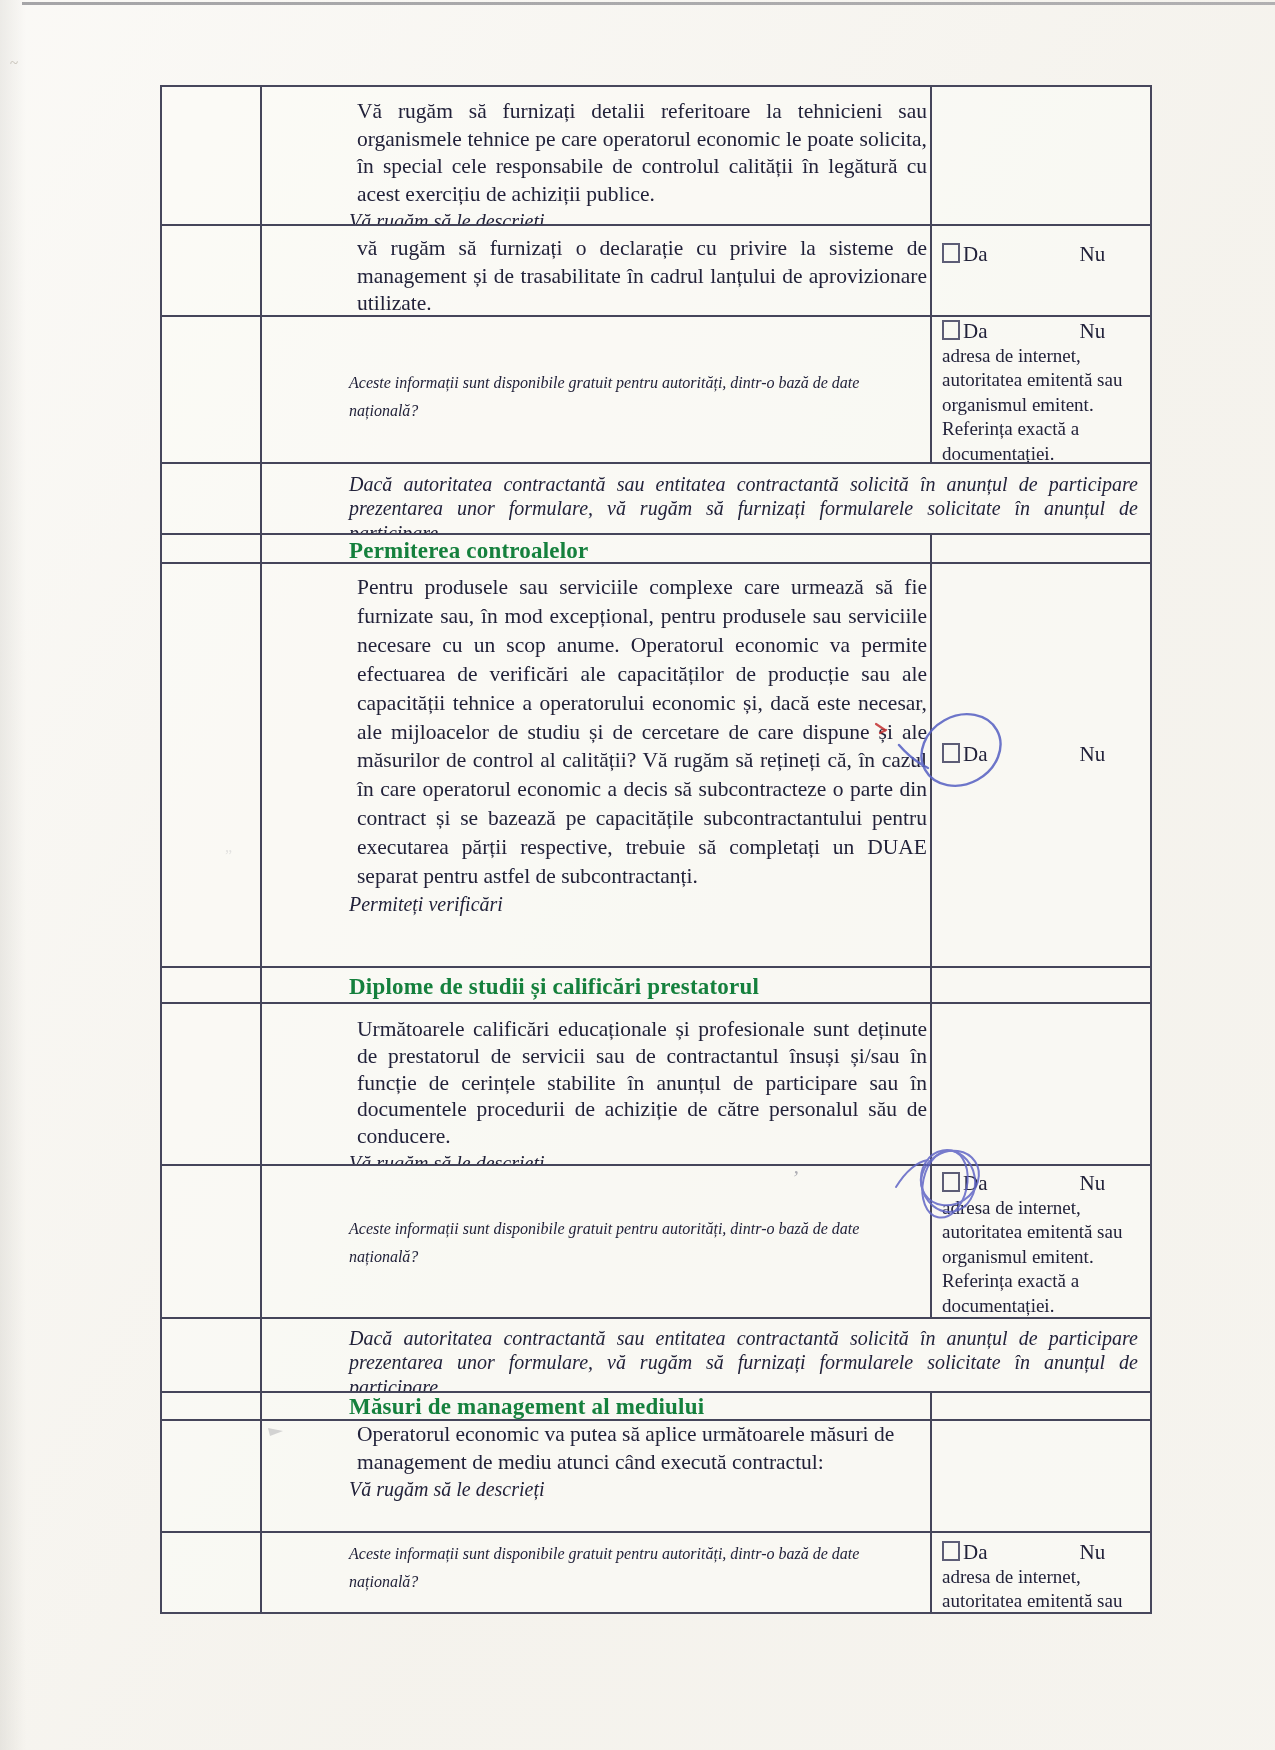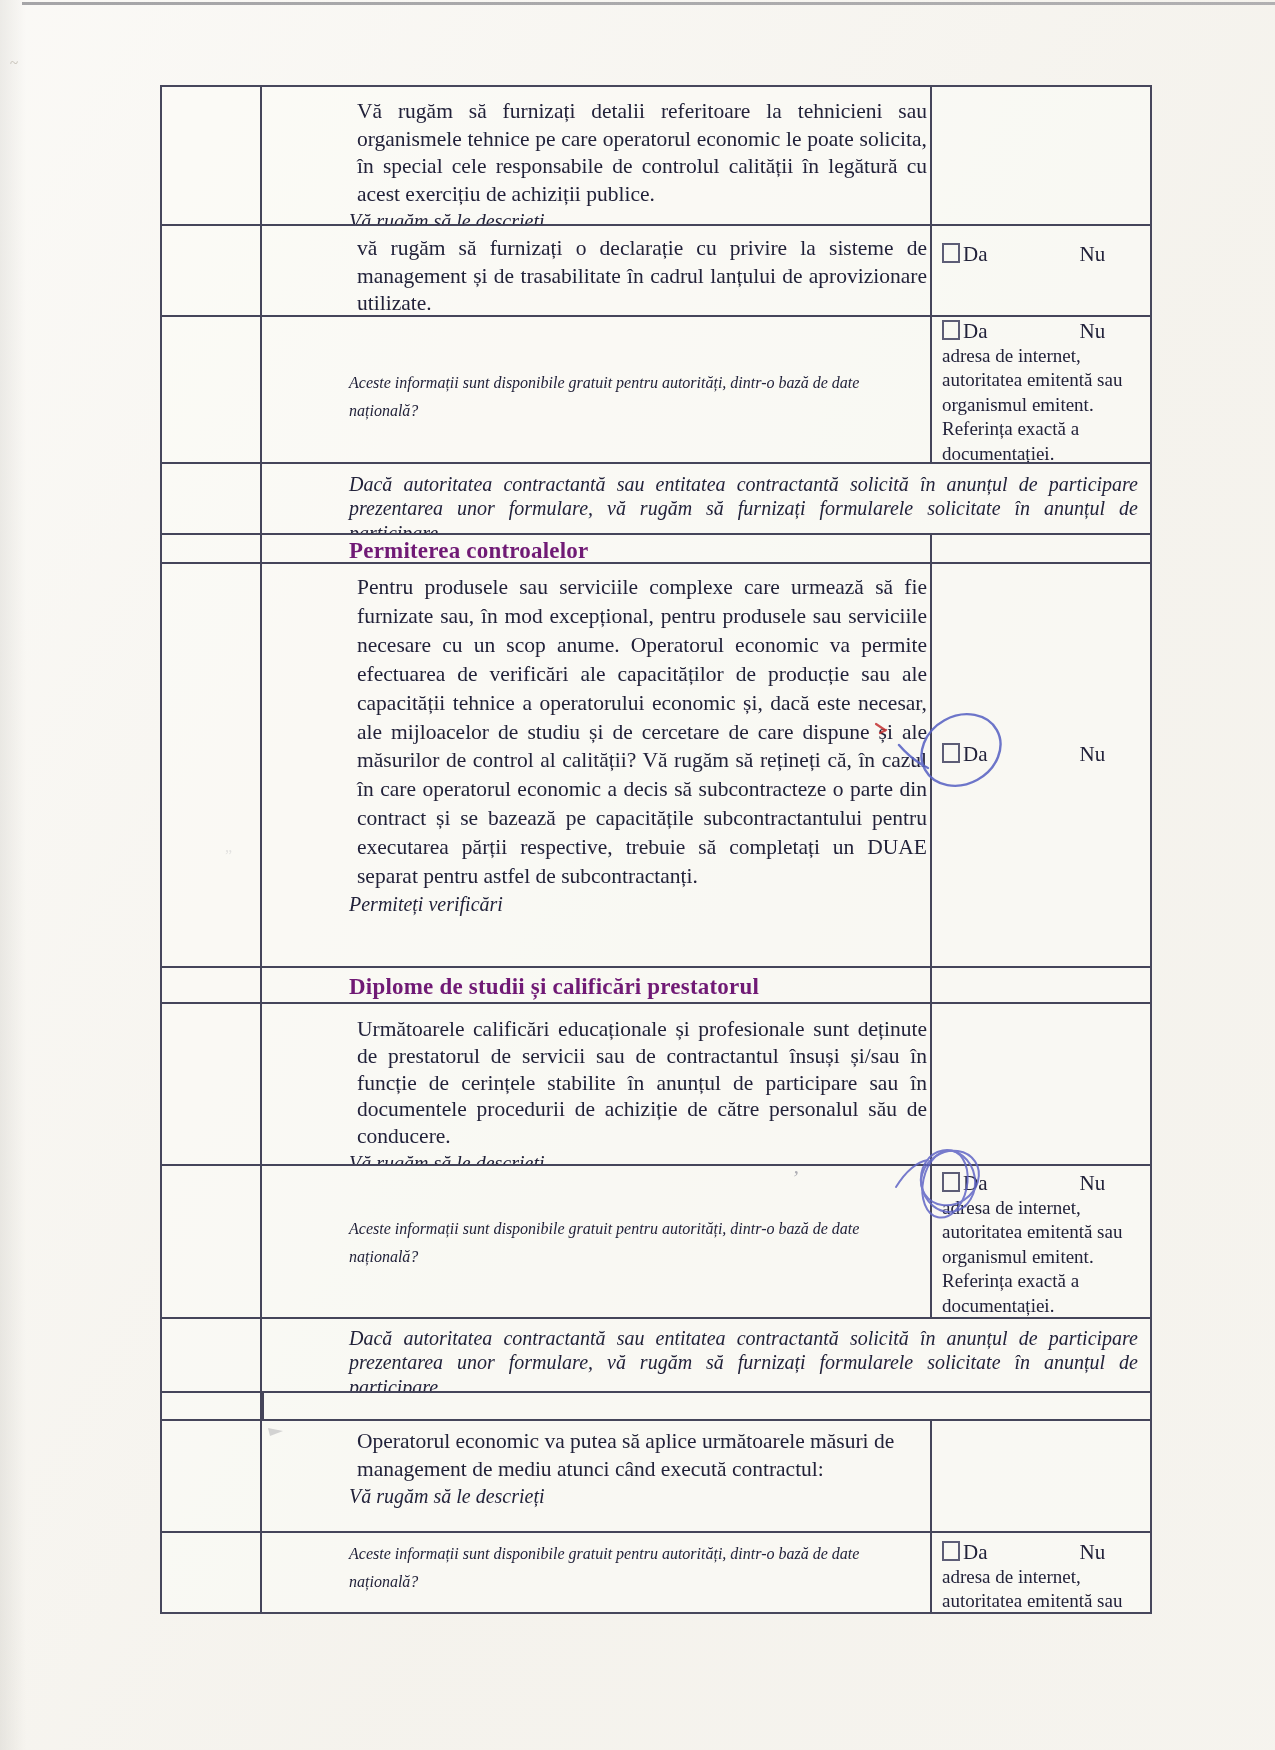--- a/index.html
+++ b/index.html
@@ -40,25 +40,25 @@
 
   
   p{margin:0;}
   .q{font-size:21.5px;line-height:27.6px;text-align:justify;margin-left:8px;}
   .q.left{text-align:left;}
   .r6 .q{line-height:28.9px;}
   .r8 .q{line-height:26.8px;}
   .note{font-style:italic;font-size:20px;line-height:27px;}
   .qi{font-style:italic;font-size:16px;line-height:28px;text-align:left;}
   .span-note{font-style:italic;font-size:20px;line-height:24.4px;text-align:justify;}
-  .hdr{font-weight:bold;font-size:23px;letter-spacing:.2px;line-height:27px;color:#701a75;}
+  .hdr{font-weight:bold;font-size:23px;letter-spacing:.2px;line-height:27px;color:#15803d;}
   .r1 .c2{padding-top:11px}.r2 .c2{padding-top:9px}.r3 .c2{padding-top:52px}
   .r4 .c2span{padding-top:8px}.r5 .c2{padding-top:2px}.r6 .c2{padding-top:9px}
   .r7 .c2{padding-top:5px}.r8 .c2{padding-top:12px}.r9 .c2{padding-top:49px}
-  .r10 .c2span{padding-top:7px}.r11 .c2{padding-top:0px}.r12 .c2{padding-top:7px}
+  .r10 .c2span{padding-top:7px}.r11 .c2{padding-top:0px}.r12 .c2{}
   .r13 .c2{padding-top:7px}
 
   
   .yn{display:flex;align-items:baseline;font-size:21px;line-height:24.6px;padding-left:10px;}
   .yes{white-space:nowrap;}
   .no{margin-left:92px;}
   .cb{display:inline-block;width:14px;height:16px;border:2px solid #5d5d76;
       margin-right:3px;transform:translateY(2px);background:transparent;}
   .ref{font-size:19px;line-height:24.6px;padding-left:10px;white-space:pre-line;}
   .r2 .c3{padding-top:15px}.r3 .c3{padding-top:1px}.r6 .c3{padding-top:177px}
@@ -189,20 +189,23 @@
 
   <div class="row r10">
     <div class="c1"></div>
     <div class="c2span">
       <p class="span-note">Dacă autoritatea contractantă sau entitatea contractantă solicită în anunțul de participare prezentarea unor formulare, vă rugăm să furnizați formularele solicitate în anunțul de participare.</p>
     </div>
   </div>
 
   <div class="row r11">
     <div class="c1"></div>
+    <div class="c2">
+      <span class="hdr">Măsuri de management al mediului</span>
+    </div>
     <div class="c3"></div>
   </div>
 
   <div class="row r12">
     <div class="c1"></div>
     <div class="c2">
       <p class="q left">Operatorul economic va putea să aplice următoarele măsuri de management de mediu atunci când execută contractul:</p>
       <p class="note">Vă rugăm să le descrieți</p>
     </div>
     <div class="c3"></div>

